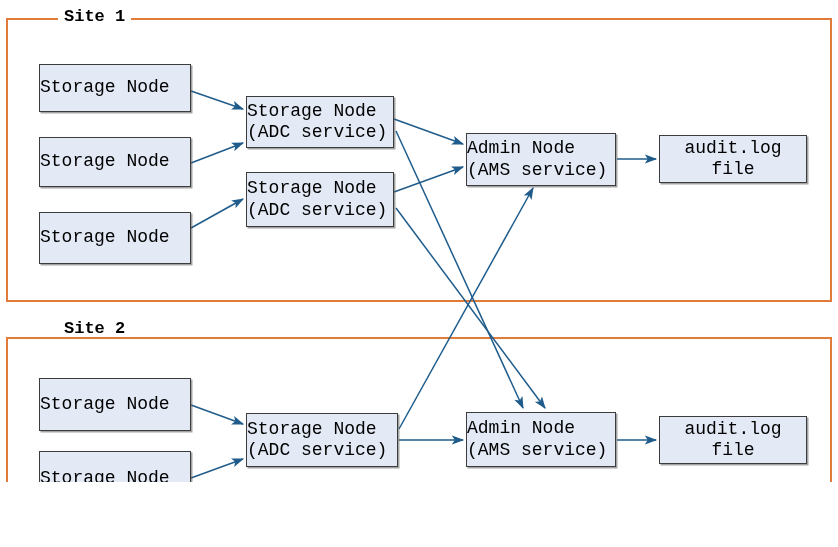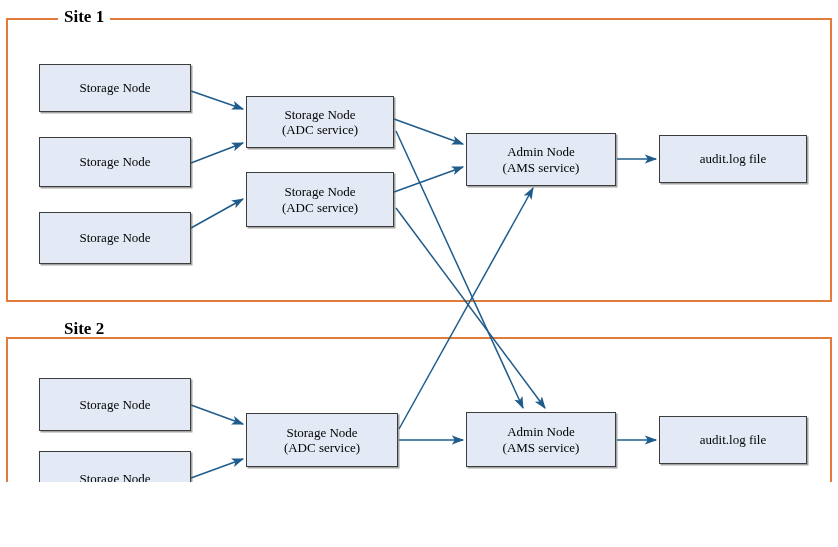--- a/index.html
+++ b/index.html
@@ -5,21 +5,21 @@
   html, body {
     margin: 0;
     padding: 0;
     background: #ffffff;
   }
   #canvas {
     position: relative;
     width: 838px;
     height: 482px;
     background: #ffffff;
-    font-family: Liberation Serif, serif;
+    font-family: Liberation Mono, monospace;
     overflow: hidden;
   }
   svg.layer {
     position: absolute;
     left: 0;
     top: 0;
     width: 838px;
     height: 547px;
   }
   
@@ -41,25 +41,25 @@
   }
   
   .node {
     position: absolute;
     box-sizing: border-box;
     background: #e3eaf5;
     border: 1px solid #3c3c3c;
     box-shadow: 1.5px 1.5px 0 rgba(90,90,90,0.55);
     display: flex;
     flex-direction: column;
-    align-items: center;
+    align-items: flex-start;
     justify-content: center;
     text-align: center;
     color: #000000;
-    font-size: 13px;
+    font-size: 18px;
     line-height: 1.18;
   }
   .node .line2 { display: block; }
 </style>
 </head>
 <body>
 
 <div id="canvas">
 
   <div class="site-frame" style="left:6px; top:18px; width:826px; height:284px;"></div>

